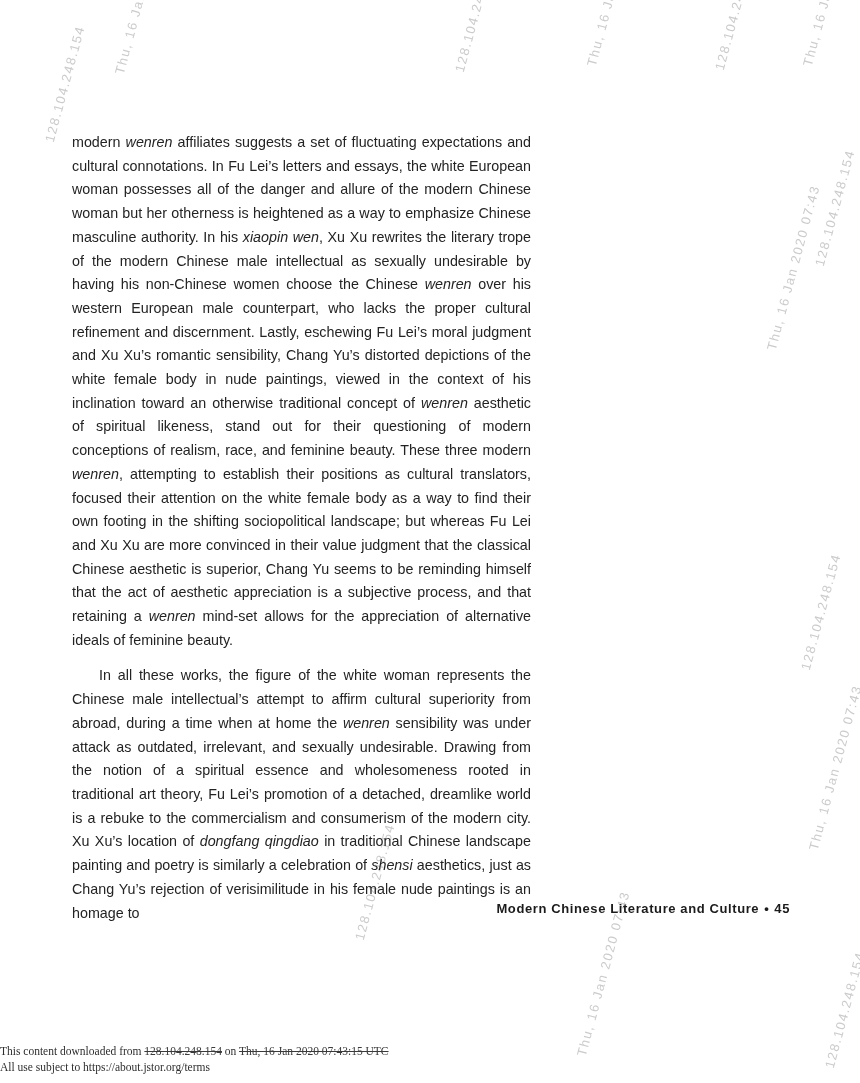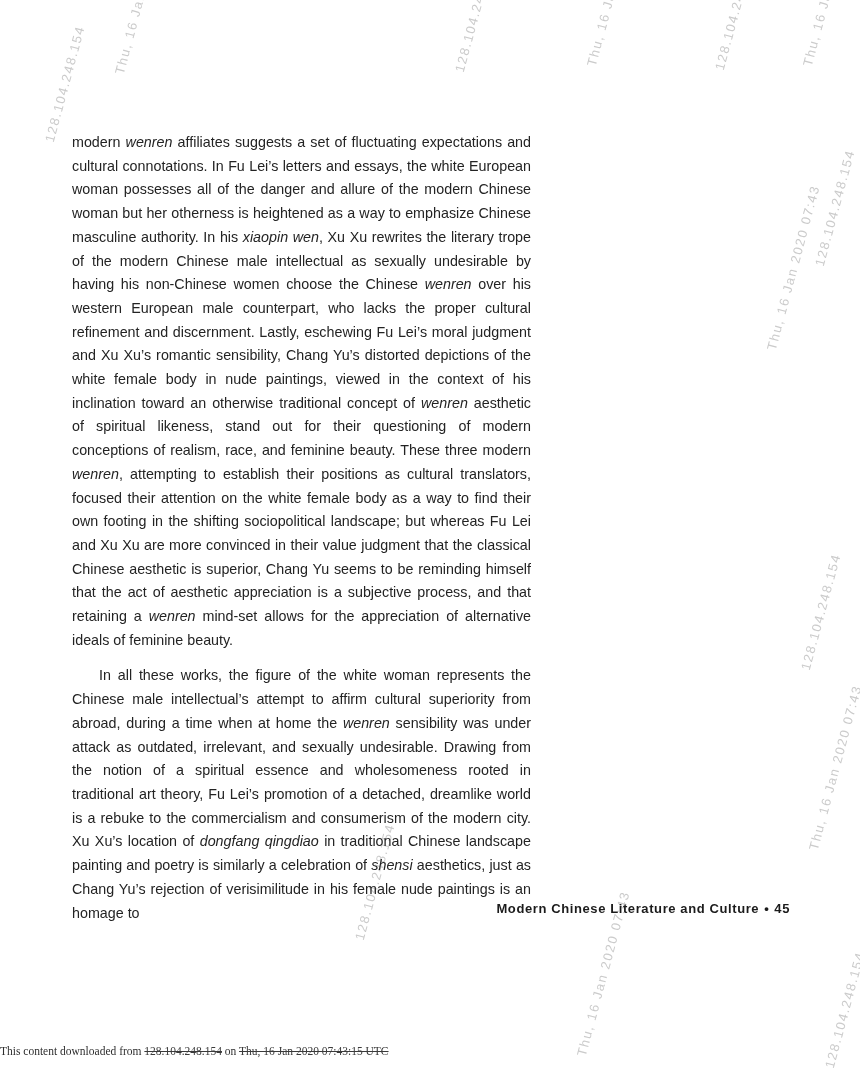--- a/index.html
+++ b/index.html
@@ -104,15 +104,16 @@
       <p class="para"><span>modern </span><em>wenren</em><span> affiliates suggests a set of fluctuating expectations and cultural connotations. In Fu Lei’s letters and essays, the white European woman possesses all of the danger and allure of the modern Chinese woman but her otherness is heightened as a way to emphasize Chinese masculine authority. In his </span><em>xiaopin wen</em><span>, Xu Xu rewrites the literary trope of the modern Chinese male intellectual as sexually undesirable by having his non-Chinese women choose the Chinese </span><em>wenren</em><span> over his western European male counterpart, who lacks the proper cultural refinement and discernment. Lastly, eschewing Fu Lei’s moral judgment and Xu Xu’s romantic sensibility, Chang Yu’s distorted depictions of the white female body in nude paintings, viewed in the context of his inclination toward an otherwise traditional concept of </span><em>wenren</em><span> aesthetic of spiritual likeness, stand out for their questioning of modern conceptions of realism, race, and feminine beauty. These three modern </span><em>wenren</em><span>, attempting to establish their positions as cultural translators, focused their attention on the white female body as a way to find their own footing in the shifting sociopolitical landscape; but whereas Fu Lei and Xu Xu are more convinced in their value judgment that the classical Chinese aesthetic is superior, Chang Yu seems to be reminding himself that the act of aesthetic appreciation is a subjective process, and that retaining a </span><em>wenren</em><span> mind-set allows for the appreciation of alternative ideals of feminine beauty.</span></p>
       <p class="para indent"><span>In all these works, the figure of the white woman represents the Chinese male intellectual’s attempt to affirm cultural superiority from abroad, during a time when at home the </span><em>wenren</em><span> sensibility was under attack as outdated, irrelevant, and sexually undesirable. Drawing from the notion of a spiritual essence and wholesomeness rooted in traditional art theory, Fu Lei’s promotion of a detached, dreamlike world is a rebuke to the commercialism and consumerism of the modern city. Xu Xu’s location of </span><em>dongfang qingdiao</em><span> in traditional Chinese landscape painting and poetry is similarly a celebration of </span><em>shensi</em><span> aesthetics, just as Chang Yu’s rejection of verisimilitude in his female nude paintings is an homage to</span></p>
     </div>
 
   <div class="running-footer">
     <span>Modern Chinese Literature and Culture</span><span class="sep">•</span><span>45</span>
   </div>
 
   <div class="stamp">
     <div><span>This content downloaded from </span><span class="redacted">128.104.248.154</span><span> on </span><span class="redacted">Thu, 16 Jan 2020 07:43:15 UTC</span></div>
+    <div>All use subject to https://about.jstor.org/terms</div>
   </div>
 
 </div>
 
 </body></html>

